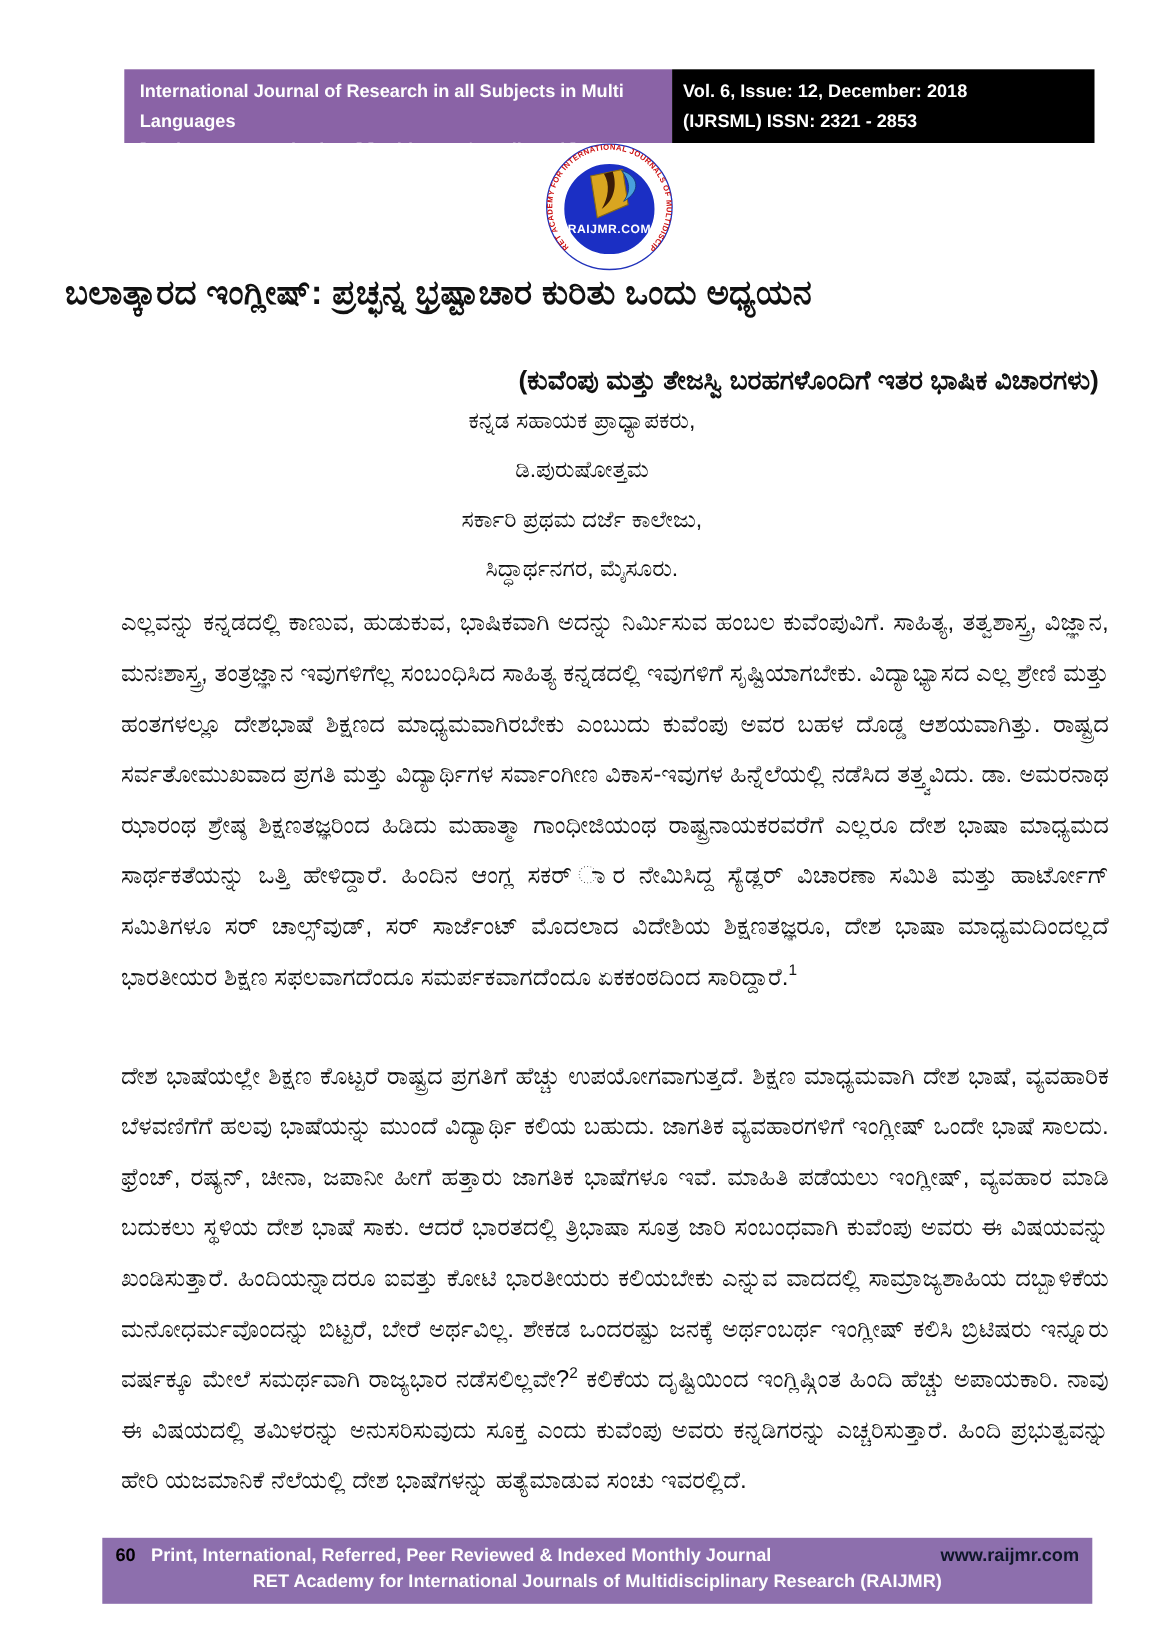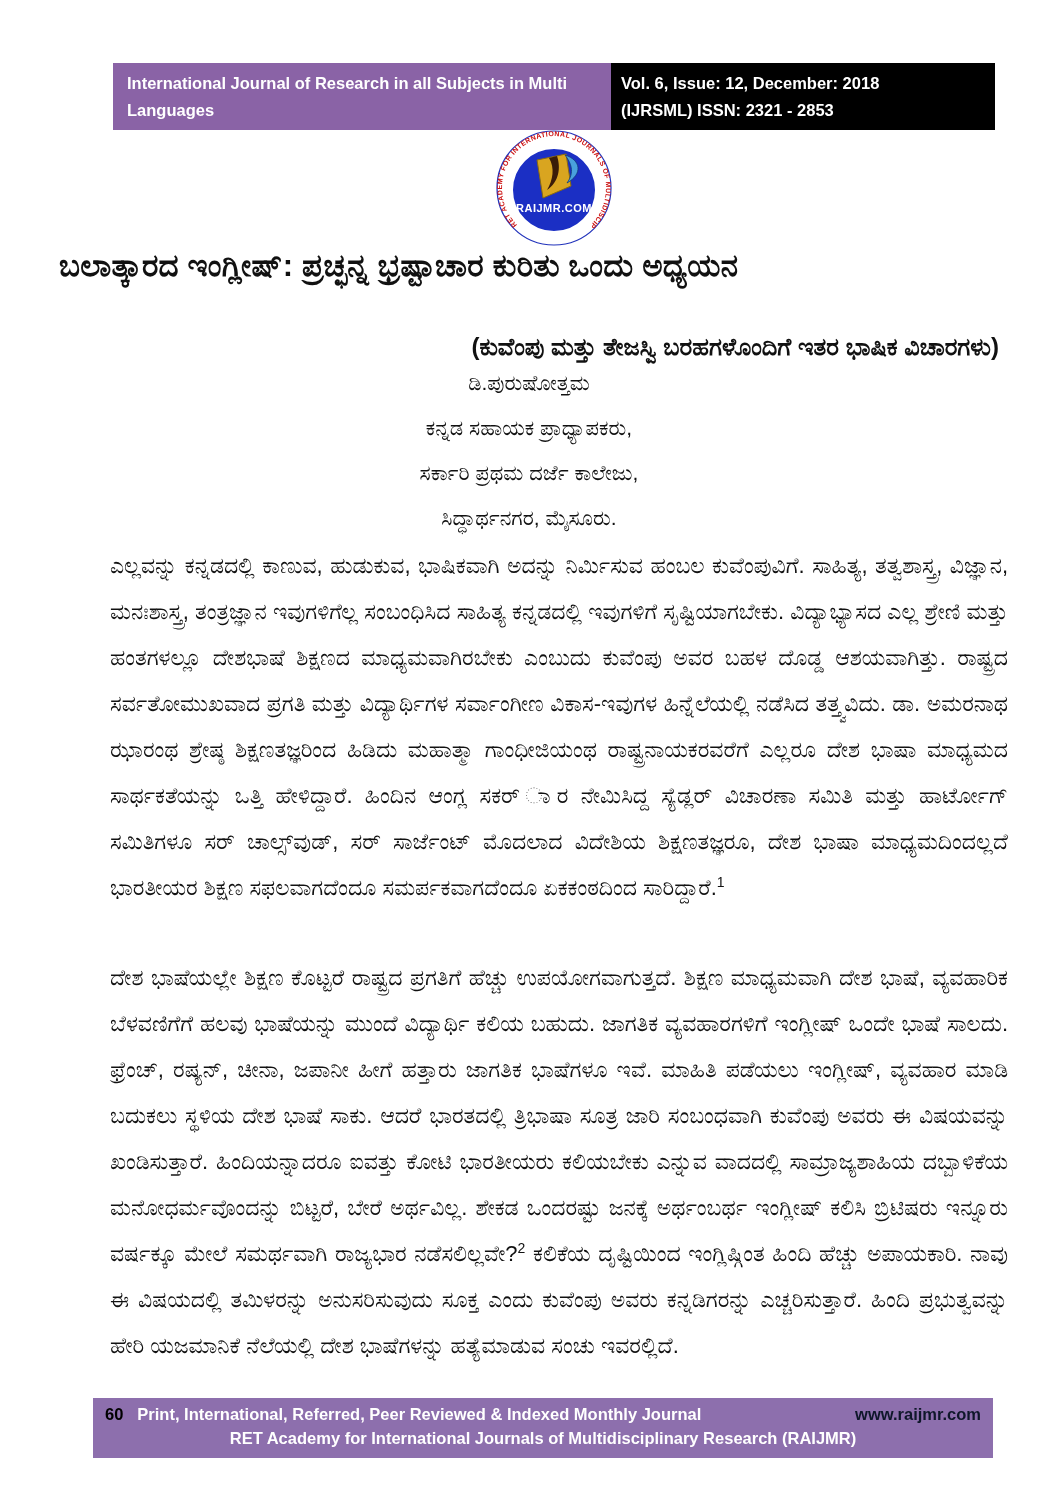--- a/index.html
+++ b/index.html
@@ -83,22 +83,22 @@
       <path d="M 80,30 C 86,40 84,52 78,62 C 90,54 92,40 88,28 Z" fill="#3a1c08"></path>
       <path d="M 96,27 C 112,32 114,46 98,55 C 106,44 102,35 96,27 Z" fill="#49a0dd" stroke="#123a77" stroke-width="0.8"></path>
       <text x="85" y="84" text-anchor="middle" font-size="11" font-weight="bold" fill="#ffffff" letter-spacing="0.5">RAIJMR.COM</text>
     </svg>
   </div>
 
   <div class="title">ಬಲಾತ್ಕಾರದ ಇಂಗ್ಲೀಷ್: ಪ್ರಚ್ಛನ್ನ ಭ್ರಷ್ಟಾಚಾರ ಕುರಿತು ಒಂದು ಅಧ್ಯಯನ</div>
   <div class="subtitle">(ಕುವೆಂಪು ಮತ್ತು ತೇಜಸ್ವಿ ಬರಹಗಳೊಂದಿಗೆ ಇತರ ಭಾಷಿಕ ವಿಚಾರಗಳು)</div>
 
   <div class="author-block">
+    <div>ಕನ್ನಡ ಸಹಾಯಕ ಪ್ರಾಧ್ಯಾಪಕರು,</div>
     <div>ಡಿ.ಪುರುಷೋತ್ತಮ</div>
-    <div>ಕನ್ನಡ ಸಹಾಯಕ ಪ್ರಾಧ್ಯಾಪಕರು,</div>
     <div>ಸರ್ಕಾರಿ ಪ್ರಥಮ ದರ್ಜೆ ಕಾಲೇಜು,</div>
     <div>ಸಿದ್ಧಾರ್ಥನಗರ, ಮೈಸೂರು.</div>
   </div>
 
   <div class="body-text">
       <p><span>ಎಲ್ಲವನ್ನು ಕನ್ನಡದಲ್ಲಿ ಕಾಣುವ, ಹುಡುಕುವ, ಭಾಷಿಕವಾಗಿ ಅದನ್ನು ನಿರ್ಮಿಸುವ ಹಂಬಲ ಕುವೆಂಪುವಿಗೆ. ಸಾಹಿತ್ಯ, ತತ್ವಶಾಸ್ತ್ರ, ವಿಜ್ಞಾನ, ಮನಃಶಾಸ್ತ್ರ, ತಂತ್ರಜ್ಞಾನ ಇವುಗಳಿಗೆಲ್ಲ ಸಂಬಂಧಿಸಿದ ಸಾಹಿತ್ಯ ಕನ್ನಡದಲ್ಲಿ ಇವುಗಳಿಗೆ ಸೃಷ್ಟಿಯಾಗಬೇಕು. ವಿದ್ಯಾಭ್ಯಾಸದ ಎಲ್ಲ ಶ್ರೇಣಿ ಮತ್ತು ಹಂತಗಳಲ್ಲೂ ದೇಶಭಾಷೆ ಶಿಕ್ಷಣದ ಮಾಧ್ಯಮವಾಗಿರಬೇಕು ಎಂಬುದು ಕುವೆಂಪು ಅವರ ಬಹಳ ದೊಡ್ಡ ಆಶಯವಾಗಿತ್ತು. ರಾಷ್ಟ್ರದ ಸರ್ವತೋಮುಖವಾದ ಪ್ರಗತಿ ಮತ್ತು ವಿದ್ಯಾರ್ಥಿಗಳ ಸರ್ವಾಂಗೀಣ ವಿಕಾಸ-ಇವುಗಳ ಹಿನ್ನೆಲೆಯಲ್ಲಿ ನಡೆಸಿದ ತತ್ತ್ವವಿದು. ಡಾ. ಅಮರನಾಥ ಝಾರಂಥ ಶ್ರೇಷ್ಠ ಶಿಕ್ಷಣತಜ್ಞರಿಂದ ಹಿಡಿದು ಮಹಾತ್ಮಾ ಗಾಂಧೀಜಿಯಂಥ ರಾಷ್ಟ್ರನಾಯಕರವರೆಗೆ ಎಲ್ಲರೂ ದೇಶ ಭಾಷಾ ಮಾಧ್ಯಮದ ಸಾರ್ಥಕತೆಯನ್ನು ಒತ್ತಿ ಹೇಳಿದ್ದಾರೆ. ಹಿಂದಿನ ಆಂಗ್ಲ ಸಕರ್ ಾರ ನೇಮಿಸಿದ್ದ ಸ್ಯೆಡ್ಲರ್ ವಿಚಾರಣಾ ಸಮಿತಿ ಮತ್ತು ಹಾರ್ಟೋಗ್ ಸಮಿತಿಗಳೂ ಸರ್ ಚಾಲ್ಸ್‌ವುಡ್, ಸರ್ ಸಾರ್ಜೆಂಟ್ ಮೊದಲಾದ ವಿದೇಶಿಯ ಶಿಕ್ಷಣತಜ್ಞರೂ, ದೇಶ ಭಾಷಾ ಮಾಧ್ಯಮದಿಂದಲ್ಲದೆ ಭಾರತೀಯರ ಶಿಕ್ಷಣ ಸಫಲವಾಗದೆಂದೂ ಸಮರ್ಪಕವಾಗದೆಂದೂ ಏಕಕಂಠದಿಂದ ಸಾರಿದ್ದಾರೆ.</span><sup>1</sup></p>
       <p><span>ದೇಶ ಭಾಷೆಯಲ್ಲೇ ಶಿಕ್ಷಣ ಕೊಟ್ಟರೆ ರಾಷ್ಟ್ರದ ಪ್ರಗತಿಗೆ ಹೆಚ್ಚು ಉಪಯೋಗವಾಗುತ್ತದೆ. ಶಿಕ್ಷಣ ಮಾಧ್ಯಮವಾಗಿ ದೇಶ ಭಾಷೆ, ವ್ಯವಹಾರಿಕ ಬೆಳವಣಿಗೆಗೆ ಹಲವು ಭಾಷೆಯನ್ನು ಮುಂದೆ ವಿದ್ಯಾರ್ಥಿ ಕಲಿಯ ಬಹುದು. ಜಾಗತಿಕ ವ್ಯವಹಾರಗಳಿಗೆ ಇಂಗ್ಲೀಷ್ ಒಂದೇ ಭಾಷೆ ಸಾಲದು. ಫ್ರೆಂಚ್, ರಷ್ಯನ್, ಚೀನಾ, ಜಪಾನೀ ಹೀಗೆ ಹತ್ತಾರು ಜಾಗತಿಕ ಭಾಷೆಗಳೂ ಇವೆ. ಮಾಹಿತಿ ಪಡೆಯಲು ಇಂಗ್ಲೀಷ್, ವ್ಯವಹಾರ ಮಾಡಿ ಬದುಕಲು ಸ್ಥಳಿಯ ದೇಶ ಭಾಷೆ ಸಾಕು. ಆದರೆ ಭಾರತದಲ್ಲಿ ತ್ರಿಭಾಷಾ ಸೂತ್ರ ಜಾರಿ ಸಂಬಂಧವಾಗಿ ಕುವೆಂಪು ಅವರು ಈ ವಿಷಯವನ್ನು ಖಂಡಿಸುತ್ತಾರೆ. ಹಿಂದಿಯನ್ನಾದರೂ ಐವತ್ತು ಕೋಟಿ ಭಾರತೀಯರು ಕಲಿಯಬೇಕು ಎನ್ನುವ ವಾದದಲ್ಲಿ ಸಾಮ್ರಾಜ್ಯಶಾಹಿಯ ದಬ್ಬಾಳಿಕೆಯ ಮನೋಧರ್ಮವೊಂದನ್ನು ಬಿಟ್ಟರೆ, ಬೇರೆ ಅರ್ಥವಿಲ್ಲ. ಶೇಕಡ ಒಂದರಷ್ಟು ಜನಕ್ಕೆ ಅರ್ಥಂಬರ್ಥ ಇಂಗ್ಲೀಷ್ ಕಲಿಸಿ ಬ್ರಿಟಿಷರು ಇನ್ನೂರು ವರ್ಷಕ್ಕೂ ಮೇಲೆ ಸಮರ್ಥವಾಗಿ ರಾಜ್ಯಭಾರ ನಡೆಸಲಿಲ್ಲವೇ?</span><sup>2</sup><span> ಕಲಿಕೆಯ ದೃಷ್ಟಿಯಿಂದ ಇಂಗ್ಲಿಷ್ಗಿಂತ ಹಿಂದಿ ಹೆಚ್ಚು ಅಪಾಯಕಾರಿ. ನಾವು ಈ ವಿಷಯದಲ್ಲಿ ತಮಿಳರನ್ನು ಅನುಸರಿಸುವುದು ಸೂಕ್ತ ಎಂದು ಕುವೆಂಪು ಅವರು ಕನ್ನಡಿಗರನ್ನು ಎಚ್ಚರಿಸುತ್ತಾರೆ. ಹಿಂದಿ ಪ್ರಭುತ್ವವನ್ನು ಹೇರಿ ಯಜಮಾನಿಕೆ ನೆಲೆಯಲ್ಲಿ ದೇಶ ಭಾಷೆಗಳನ್ನು ಹತ್ಯೆಮಾಡುವ ಸಂಚು ಇವರಲ್ಲಿದೆ.</span></p>
     </div>
 
   <div class="footer">

